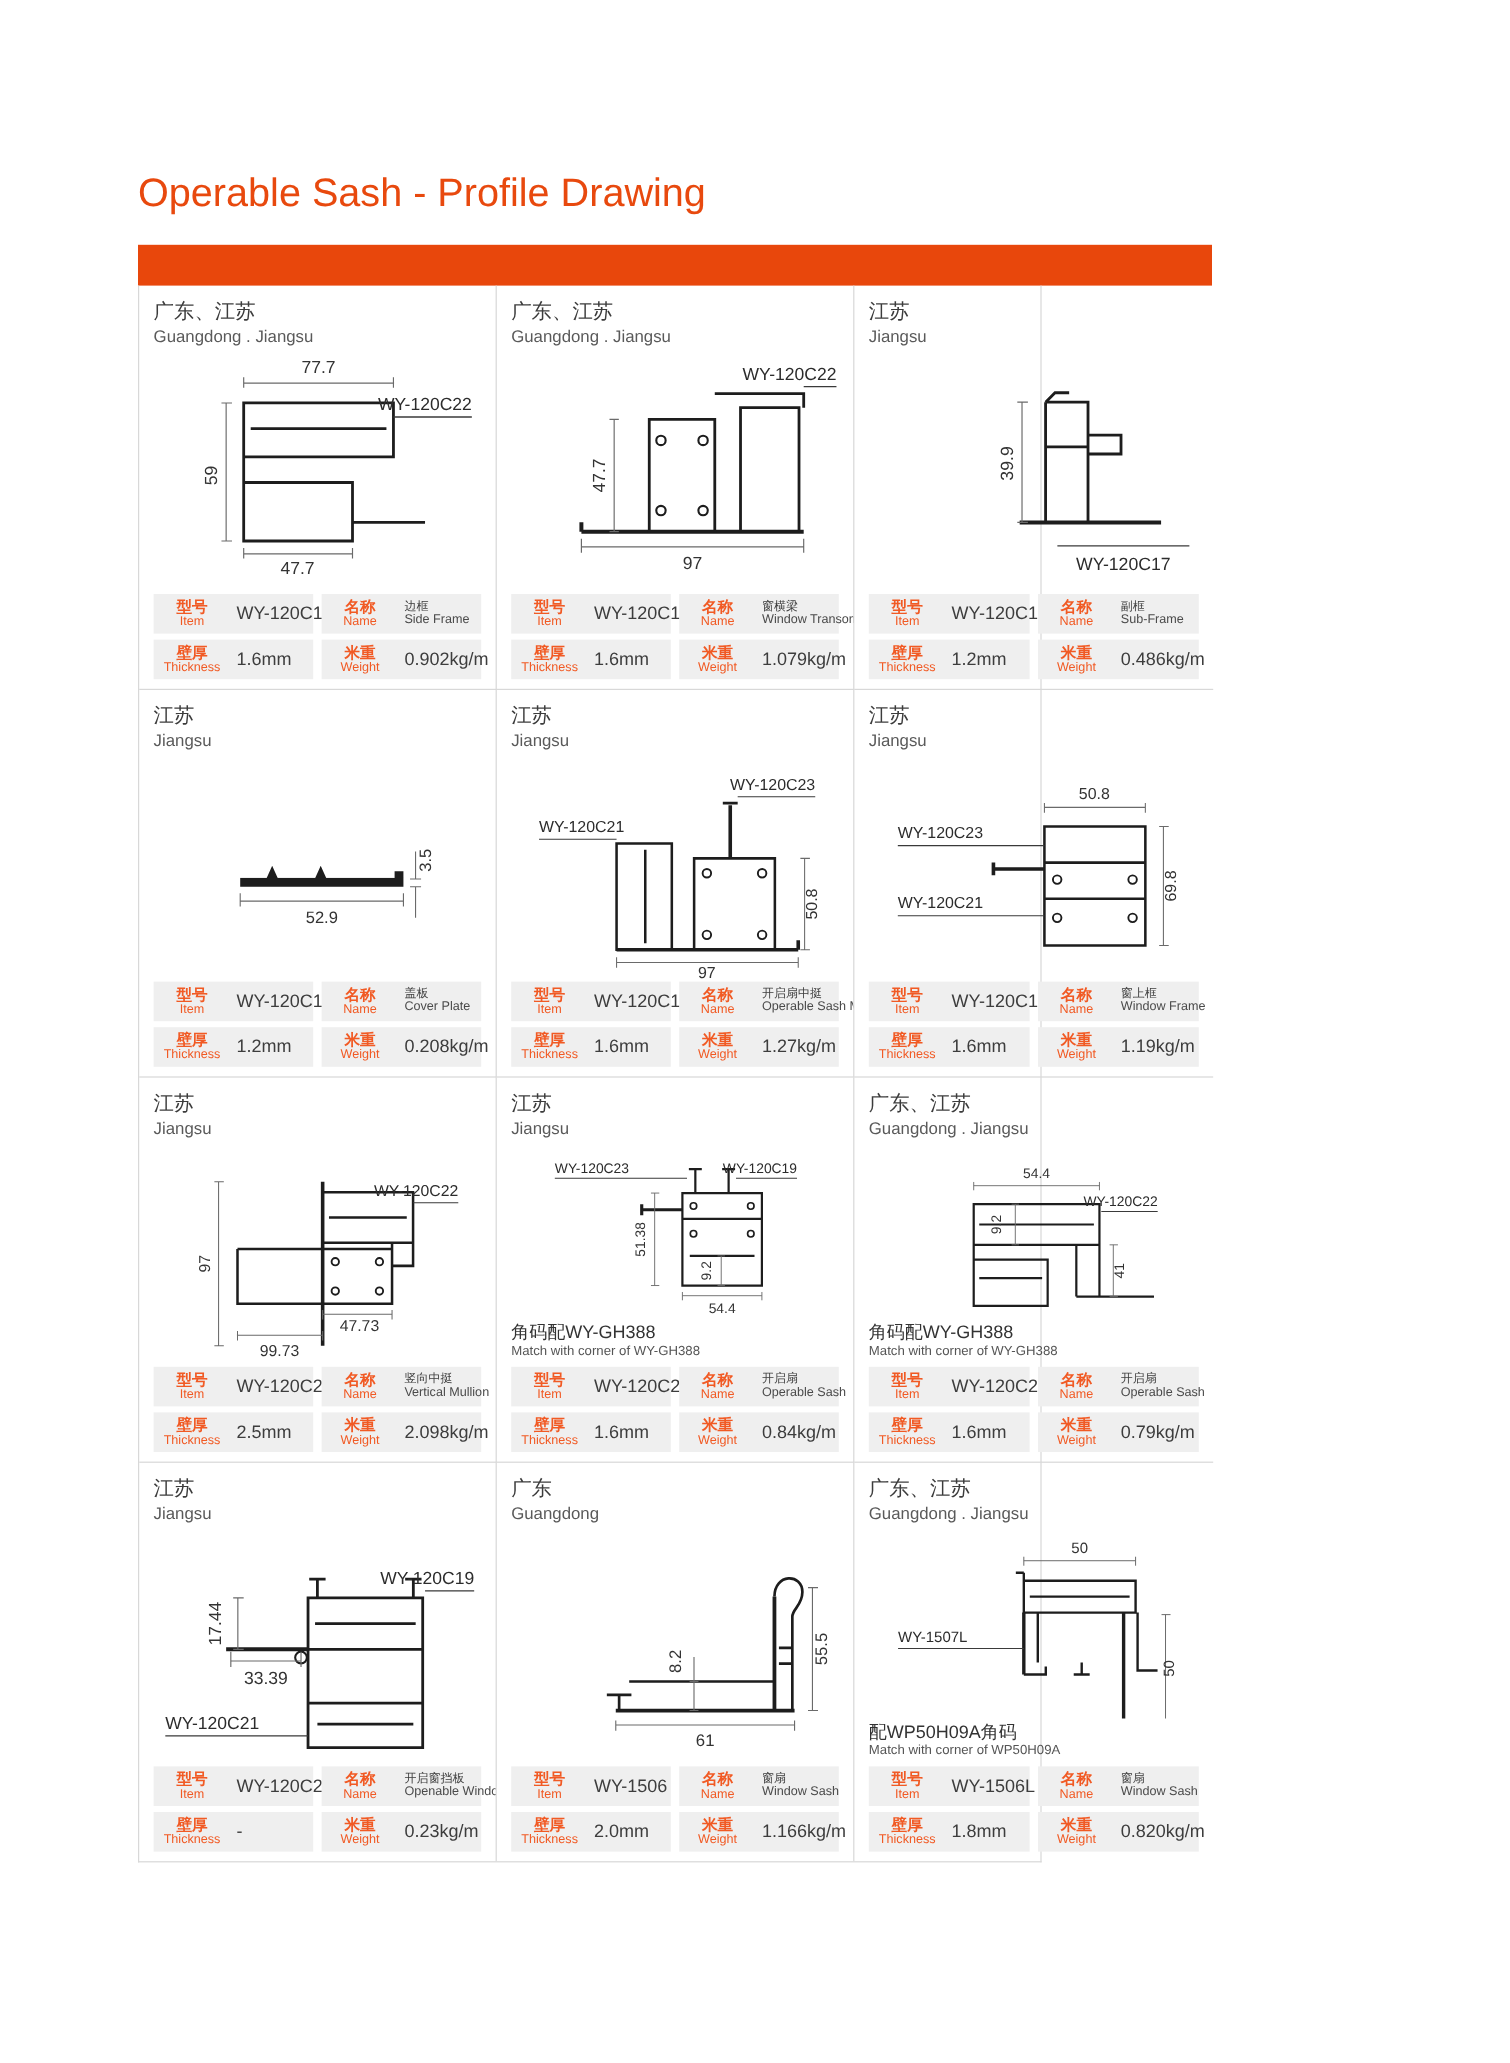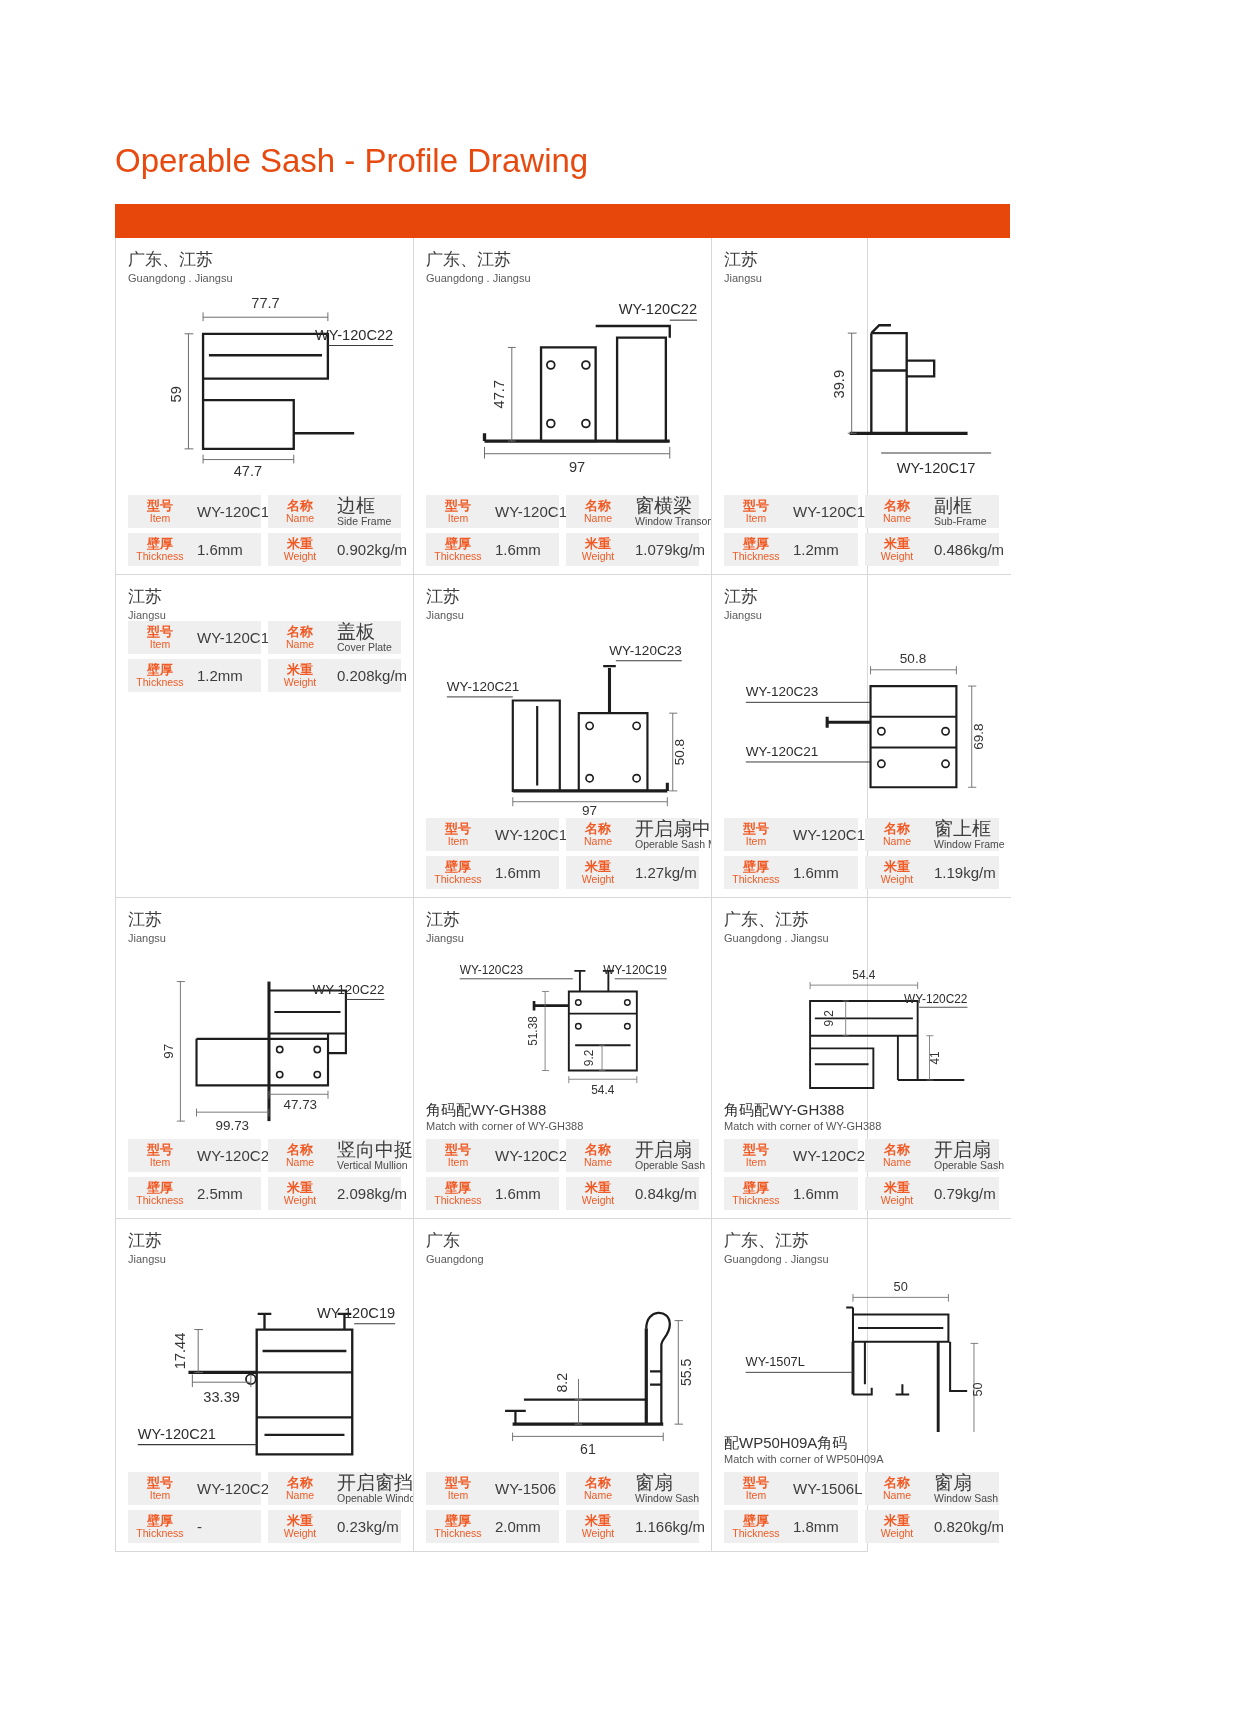--- a/index.html
+++ b/index.html
@@ -8,35 +8,35 @@
   .title-zh { font-size:31px; font-weight:bold; color:#3a3a3a; margin:0 0 8px; letter-spacing:1px; }
   .title-en { font-size:33px; font-weight:normal; color:#e8490e; margin:0 0 24px; }
   .accent-bar { width:895px; height:34px; background:#e8470c; }
   .grid { display:grid; grid-template-columns:298px 298px 299px; grid-template-rows:337px 323px 321px 332px;
           width:753px; box-sizing:border-box; border:1px solid #d8d8d8; border-top:none; }
   .cell { box-sizing:border-box; border-right:1px solid #d8d8d8; border-bottom:1px solid #d8d8d8;
           padding:10px 12px 8px; display:flex; flex-direction:column; overflow:hidden; }
   .cell:nth-child(3n) { border-right:none; }
   .cell:nth-child(n+10) { border-bottom:none; }
   .rz { font-size:17px; color:#3c3c3c; }
-  .re { font-size:11px; color:#5a5a5a; margin-top:1px; }
+  .re { font-size:14px; color:#5a5a5a; margin-top:1px; }
   .draw { flex:1 1 auto; min-height:0; display:flex; align-items:center; justify-content:center; }
   .draw svg { width:100%; max-height:100%; display:block; }
   .note { margin:2px 0 7px; }
   .nz { font-size:15px; color:#333; }
   .ne { font-size:11px; color:#555; }
   .spec { display:flex; flex-direction:column; gap:5px; }
   .srow { display:flex; gap:7px; }
   .spair { flex:1 1 0; background:#efefef; display:flex; align-items:center; height:33px; min-width:0; }
   .slabel { flex:0 0 64px; width:64px; text-align:center; display:flex; flex-direction:column; line-height:1.08; }
   .lz { color:#f15a24; font-size:13px; font-weight:bold; }
   .le { color:#f15a24; font-size:10.5px; }
   .sval { font-size:15px; color:#3d3d3d; padding-left:5px; white-space:nowrap; }
   .vstack { display:flex; flex-direction:column; line-height:1.05; }
-  .vz { font-size:19px; }
+  .vz { font-size:10px; }
   .ve { font-size:10.5px; color:#4a4a4a; }
   
   .pf  { fill:none; stroke:#1d1d1d; stroke-width:2.4; }
   .pf3 { fill:none; stroke:#1d1d1d; stroke-width:3.4; }
   .pfc { fill:none; stroke:#1d1d1d; stroke-width:1.8; }
   .fb  { fill:#1d1d1d; stroke:none; }
   .dl  { fill:none; stroke:#6a6a6a; stroke-width:1; }
   .cl  { fill:none; stroke:#3a3a3a; stroke-width:1.1; }
   .dt  { font-size:15px; fill:#333; text-anchor:middle; font-family:"Liberation Sans",sans-serif; }
   .ct  { font-size:15px; fill:#2c2c2c; font-family:"Liberation Sans",sans-serif; }
@@ -217,20 +217,29 @@
             <div class="sval">0.486kg/m</div>
           </div>
         </div>
       </div>
     </section>
 
     <section class="cell">
       <div>
         <div class="rz">江苏</div>
         <div class="re">Jiangsu</div>
+      </div>
+      <div class="draw">
+        <svg viewBox="0 0 280 210">
+          <rect class="fb" x="70" y="116" width="148" height="8"></rect>
+          <path class="fb" d="M94,116 l5,-11 l5,11 Z M138,116 l5,-11 l5,11 Z M210,116 h8 v-6 h-8 Z"></path>
+          <path class="dl" d="M224,117 h10 M224,124 h10 M229,92 V117 M229,124 V152 M70,130 v12 M218,130 v12 M70,137 H218"></path>
+          <text class="dt" x="243" y="100" transform="rotate(-90 243 100)">3.5</text>
+          <text class="dt" x="144" y="157">52.9</text>
+        </svg>
       </div>
       <div class="spec">
         <div class="srow">
           <div class="spair">
             <div class="slabel">
                 <span class="lz">型号</span>
                 <span class="le">Item</span>
               </div>
             <div class="sval">WY-120C17</div>
           </div>

